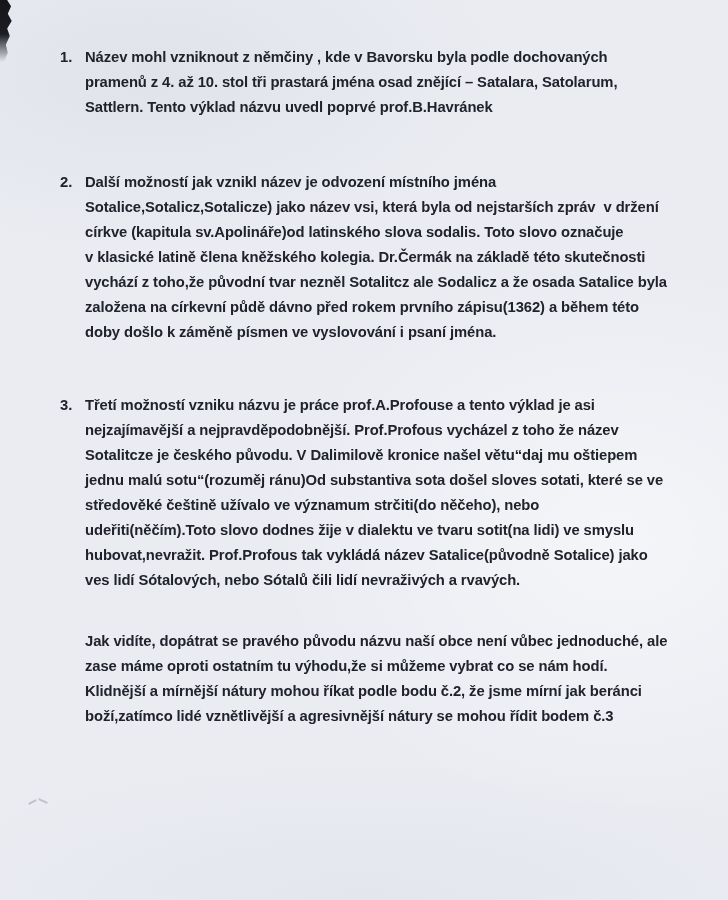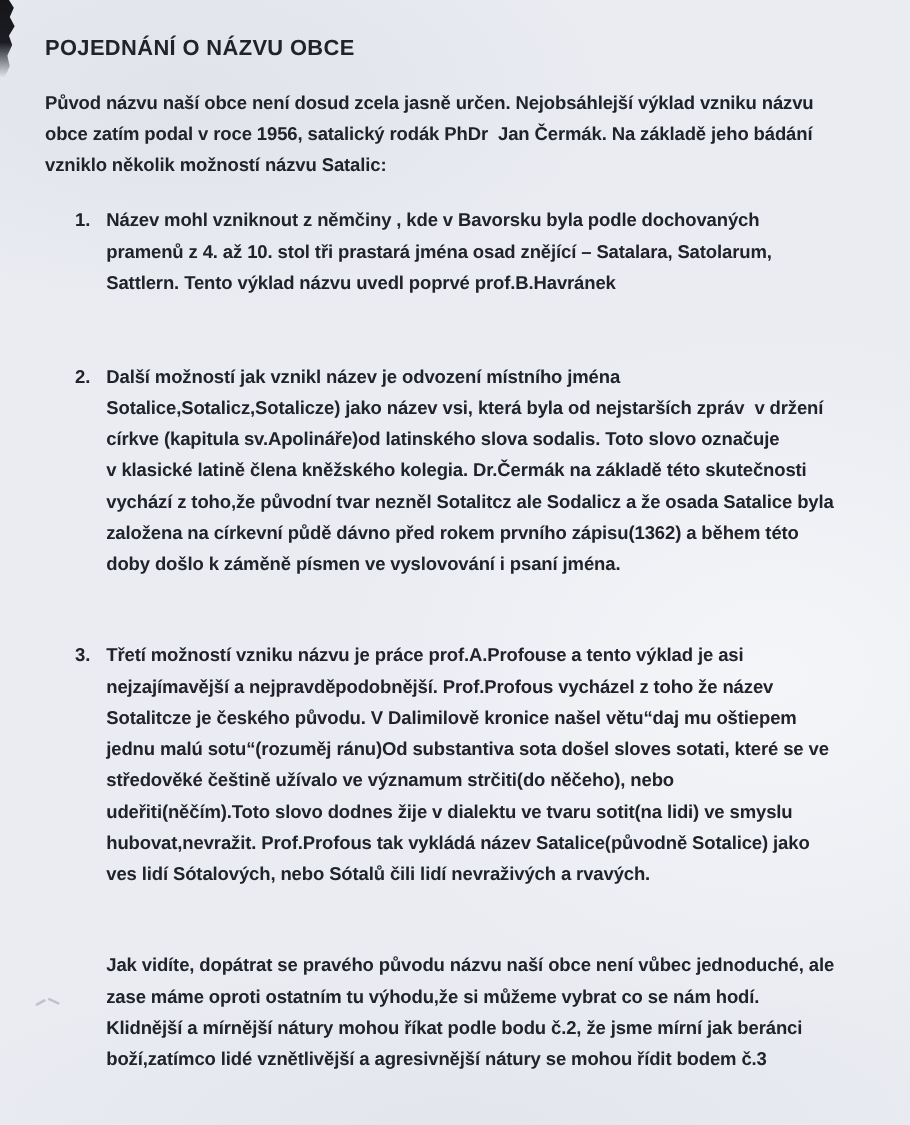--- a/index.html
+++ b/index.html
@@ -81,37 +81,33 @@
   .list-item .num {
     flex: 0 0 25px;
     font-size: 14.8px;
     font-weight: bold;
     line-height: 25px;
   }
   .item-1 { margin-top: 19px; }
   .item-2 { margin-top: 50px; }
   .item-3 { margin-top: 48px; }
   .closing {
-    margin-top: 48px;
+    margin-top: 36px;
     margin-left: 49px;
   }
 </style>
 </head>
 <body>
 
 <div class="page">
 
   <div class="edge-artifact"></div>
   <div class="smudge"></div>
 
-  <h1 class="doc-title">POJEDNÁNÍ O NÁZVU OBCE</h1>
 
-  <p class="para intro">Původ názvu naší obce není dosud zcela jasně určen. Nejobsáhlejší výklad vzniku názvu
-obce zatím podal v roce 1956, satalický rodák PhDr  Jan Čermák. Na základě jeho bádání
-vzniklo několik možností názvu Satalic:</p>
 
   <div class="list-item item-1">
     <span class="num">1.</span>
     <div class="para item-text">Název mohl vzniknout z němčiny , kde v Bavorsku byla podle dochovaných
 pramenů z 4. až 10. stol tři prastará jména osad znějící – Satalara, Satolarum,
 Sattlern. Tento výklad názvu uvedl poprvé prof.B.Havránek</div>
   </div>
 
   <div class="list-item item-2">
     <span class="num">2.</span>

